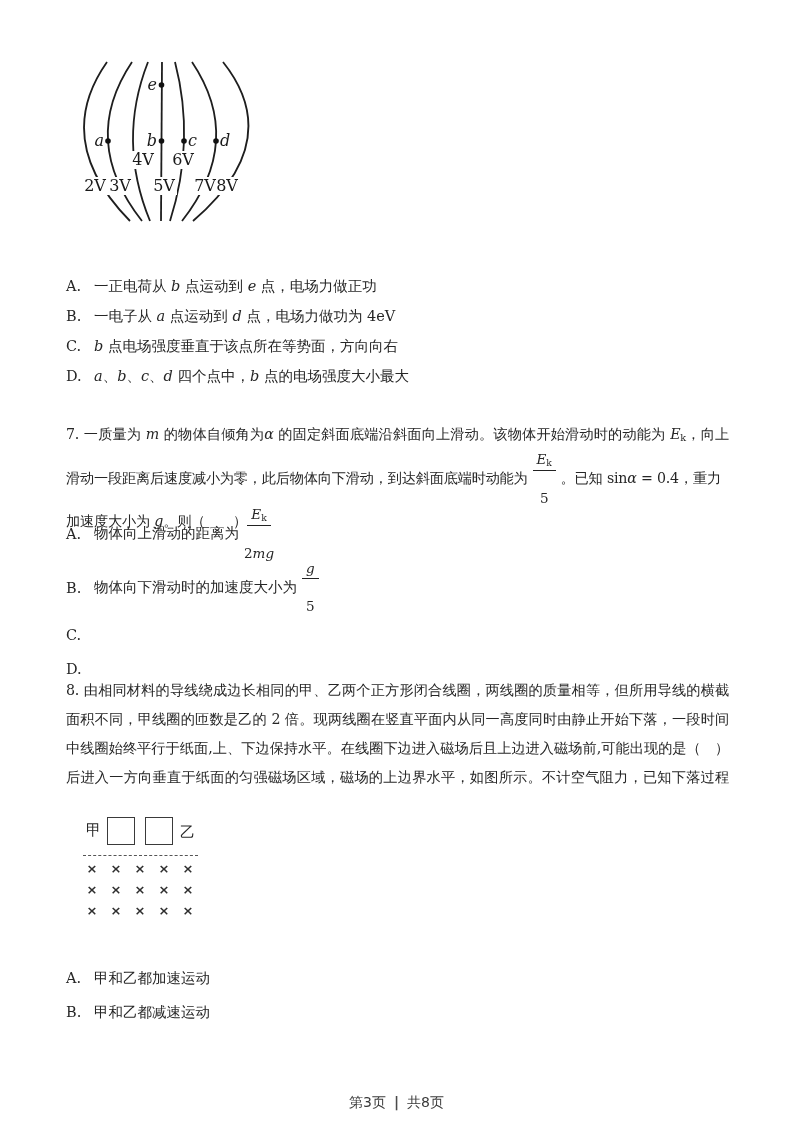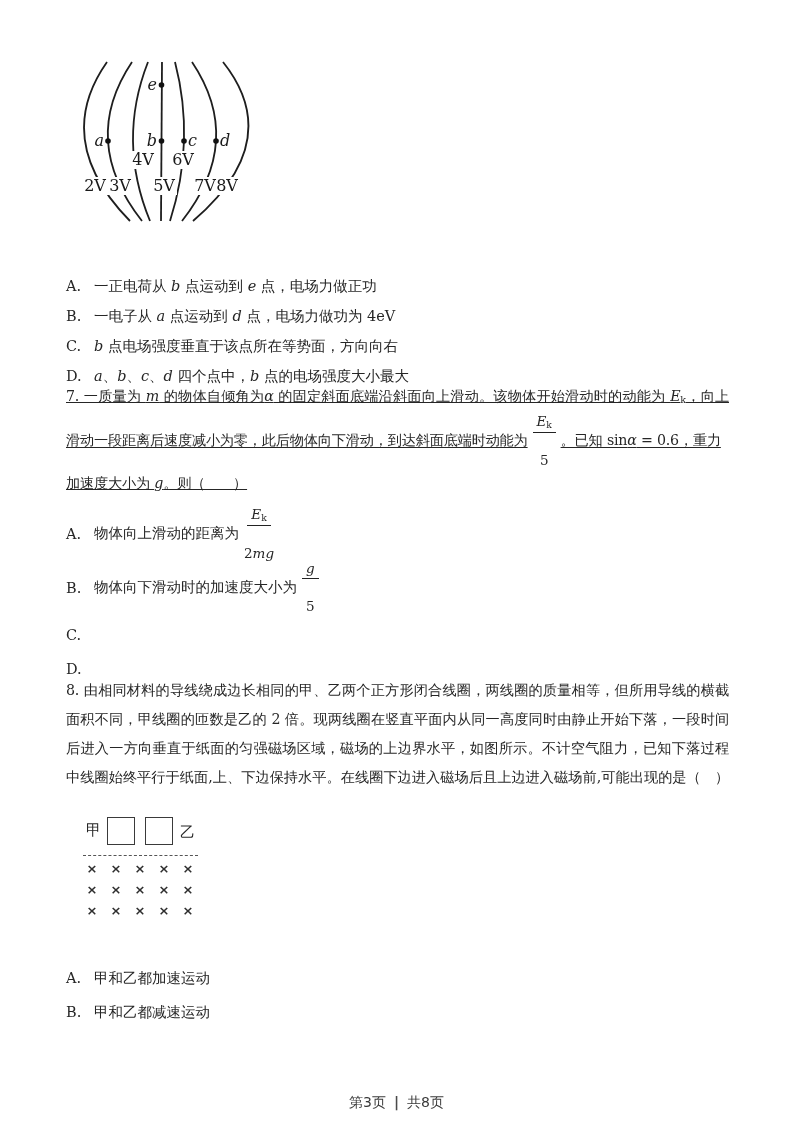--- a/index.html
+++ b/index.html
@@ -108,26 +108,26 @@
     <div class="opt-row">
       <span class="opt-label">C.</span>
       <span><span class="it">b</span><span> 点电场强度垂直于该点所在等势面，方向向右</span></span>
     </div>
     <div class="opt-row">
       <span class="opt-label">D.</span>
       <span><span class="it">a</span><span>、</span><span class="it">b</span><span>、</span><span class="it">c</span><span>、</span><span class="it">d</span><span> 四个点中，</span><span class="it">b</span><span> 点的电场强度大小最大</span></span>
     </div>
   </div>
 
-  <div class="block stem q7-stem" style="top:382px;text-decoration:underline;">
+  <div class="block stem q7-stem" style="top:420px;">
     <div class="line"><span>7. 一质量为 </span><span class="it">m</span><span> 的物体自倾角为</span><span class="it">α</span><span> 的固定斜面底端沿斜面向上滑动。该物体开始滑动时的动能为 </span><span class="it">E</span><span class="sub">k</span><span>，向上</span></div>
     <div class="line has-frac"><span>滑动一段距离后速度减小为零，此后物体向下滑动，到达斜面底端时动能为</span><span class="frac">
           <span class="fnum"><span class="it">E</span><span class="sub">k</span></span>
           <span class="fden"><span>5</span></span>
-        </span><span>。已知 sin</span><span class="it">α</span><span> = 0.6，重力</span></div>
+        </span><span>。已知 sin</span><span class="it">α</span><span> = 0.4，重力</span></div>
     <div class="line" style="text-align:left;text-align-last:auto;margin-top:0;"><span>加速度大小为 </span><span class="it">g</span><span>。则（　　）</span></div>
   </div>
 
   <div class="block q7-opts" style="top:514px;">
     <div class="opt-row opt-a">
       <span class="opt-label">A.</span>
       <span><span>物体向上滑动的距离为</span><span class="frac">
             <span class="fnum"><span class="it">E</span><span class="sub">k</span></span>
             <span class="fden"><span>2</span><span class="it">mg</span></span>
           </span></span>
@@ -143,22 +143,22 @@
       <span class="opt-label">C.</span>
     </div>
     <div class="opt-row opt-d">
       <span class="opt-label">D.</span>
     </div>
   </div>
 
   <div class="block stem" style="top:676px;">
     <div class="line"><span>8. 由相同材料的导线绕成边长相同的甲、乙两个正方形闭合线圈，两线圈的质量相等，但所用导线的横截</span></div>
     <div class="line"><span>面积不同，甲线圈的匝数是乙的 2 倍。现两线圈在竖直平面内从同一高度同时由静止开始下落，一段时间</span></div>
+    <div class="line"><span>中线圈始终平行于纸面,上、下边保持水平。在线圈下边进入磁场后且上边进入磁场前,可能出现的是（　）</span></div>
     <div class="line"><span>后进入一方向垂直于纸面的匀强磁场区域，磁场的上边界水平，如图所示。不计空气阻力，已知下落过程</span></div>
-    <div class="line"><span>中线圈始终平行于纸面,上、下边保持水平。在线圈下边进入磁场后且上边进入磁场前,可能出现的是（　）</span></div>
   </div>
 
   <div class="coil-figure">
     <span class="jia">甲</span>
     <div class="coil-square sq1"></div>
     <div class="coil-square sq2"></div>
     <span class="yi">乙</span>
     <div class="boundary"></div>
     <div class="crosses">
         <span>×</span>

